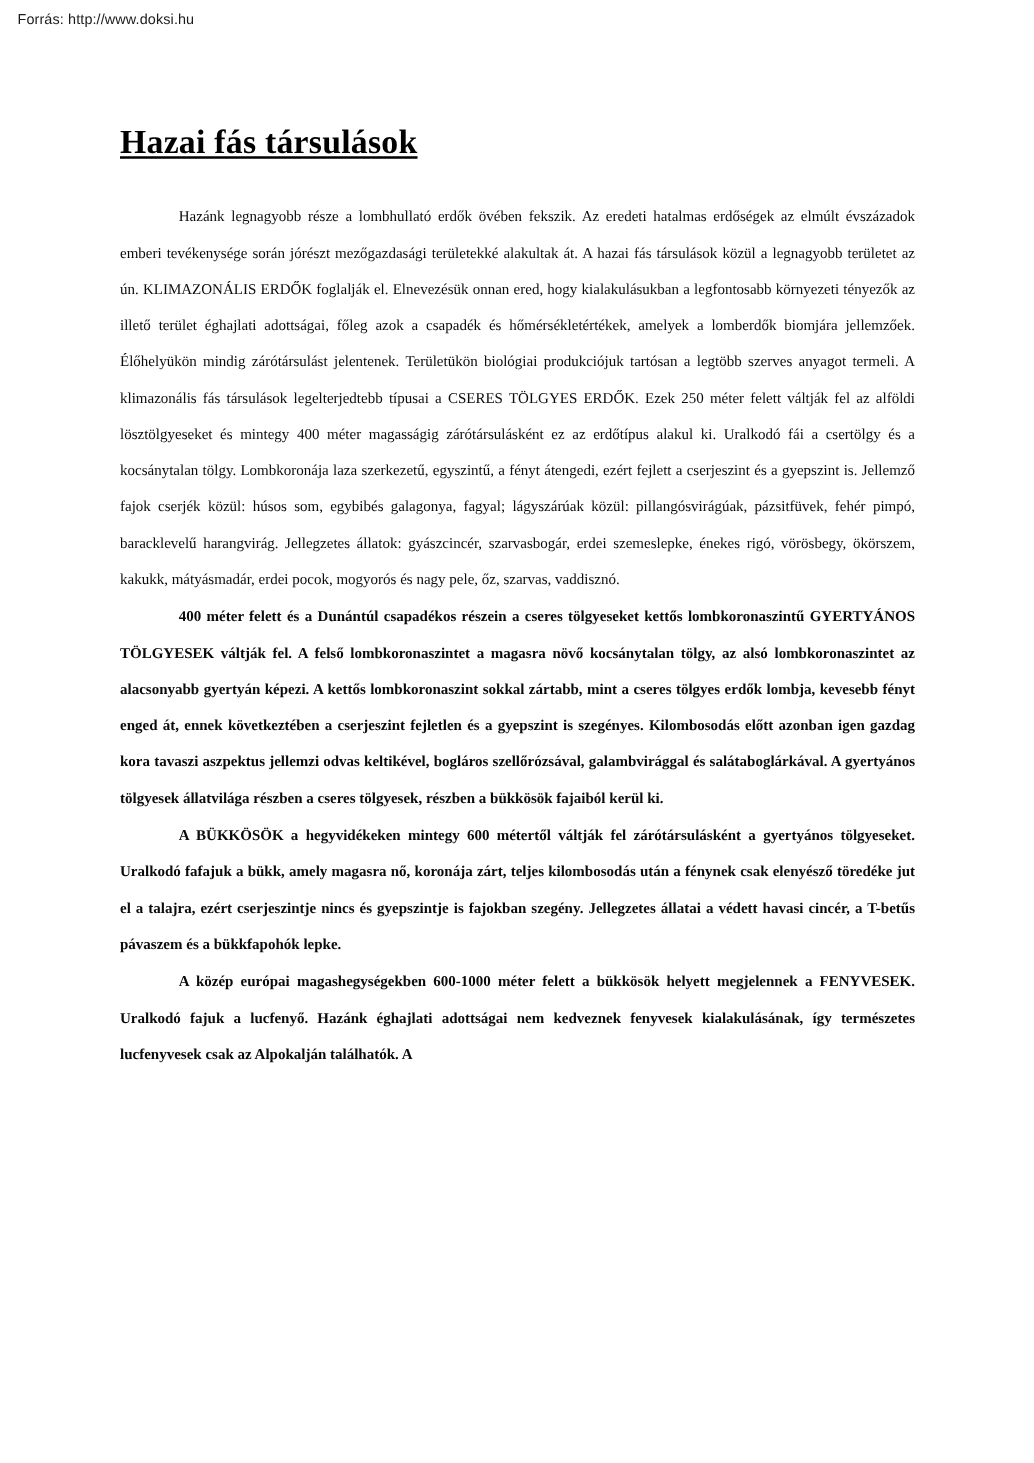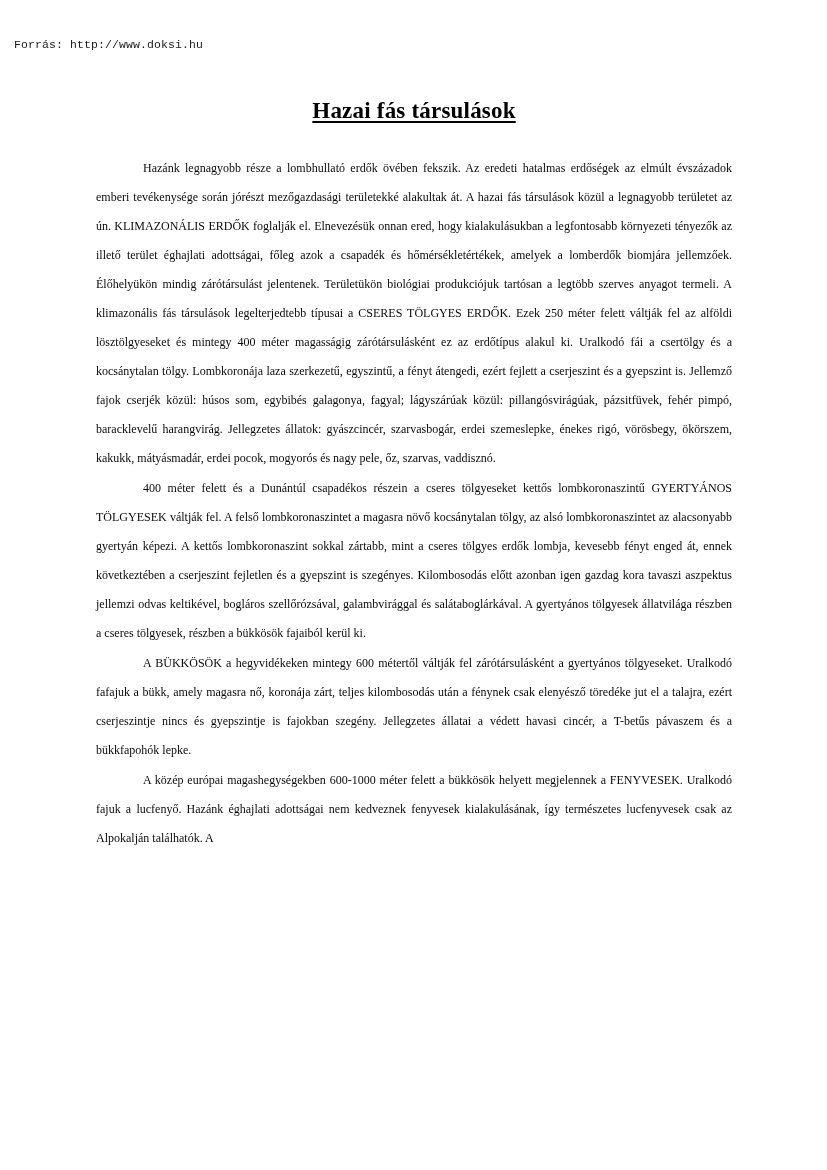--- a/index.html
+++ b/index.html
@@ -17,56 +17,55 @@
     width: 827px;
     height: 1170px;
     background: #ffffff;
     overflow: hidden;
     box-sizing: border-box;
   }
   .watermark {
     position: absolute;
     top: 9px;
     left: 14px;
-    font-family: Liberation Mono, monospace;
+    font-family: Liberation Sans, sans-serif;
     font-size: 11.5px;
     line-height: 14px;
     color: #1a1a1a;
     letter-spacing: 0.1px;
     white-space: nowrap;
-    margin-top: 29px;
   }
   .content {
     position: absolute;
     left: 96px;
     top: 98px;
     width: 636px;
   }
   .doc-title {
-    font-size: 23px;
+    font-size: 27px;
     font-weight: bold;
-    text-align: center;
     text-decoration: underline;
     text-underline-offset: 3px;
     margin: 0 0 30px 0;
     letter-spacing: 0.2px;
     color: #000;
   }
   .para {
     font-size: 12px;
     line-height: 29px;
     text-align: justify;
     text-justify: inter-word;
     margin: 0 0 1px 0;
     text-indent: 47px;
     color: #0a0a0a;
     hyphens: none;
   }
   .para + .para {
     margin-top: 0;
+    font-weight: bold;
   }
 </style>
 </head>
 <body>
 
 <div class="page">
 
   <div class="watermark">Forrás: http://www.doksi.hu</div>
 
   <div class="content">

